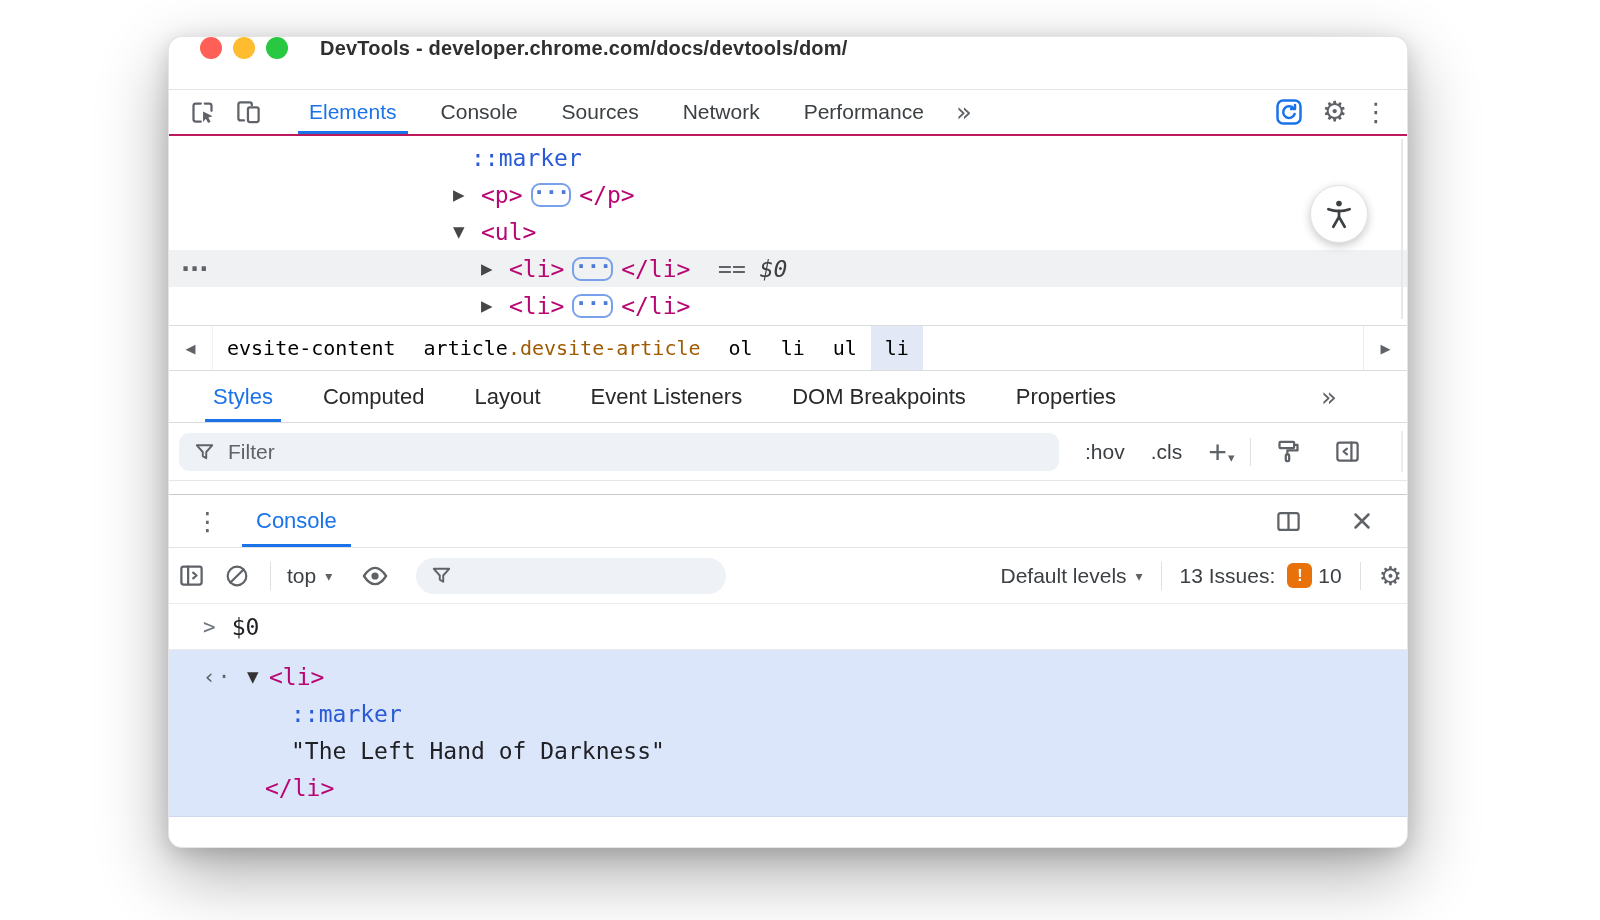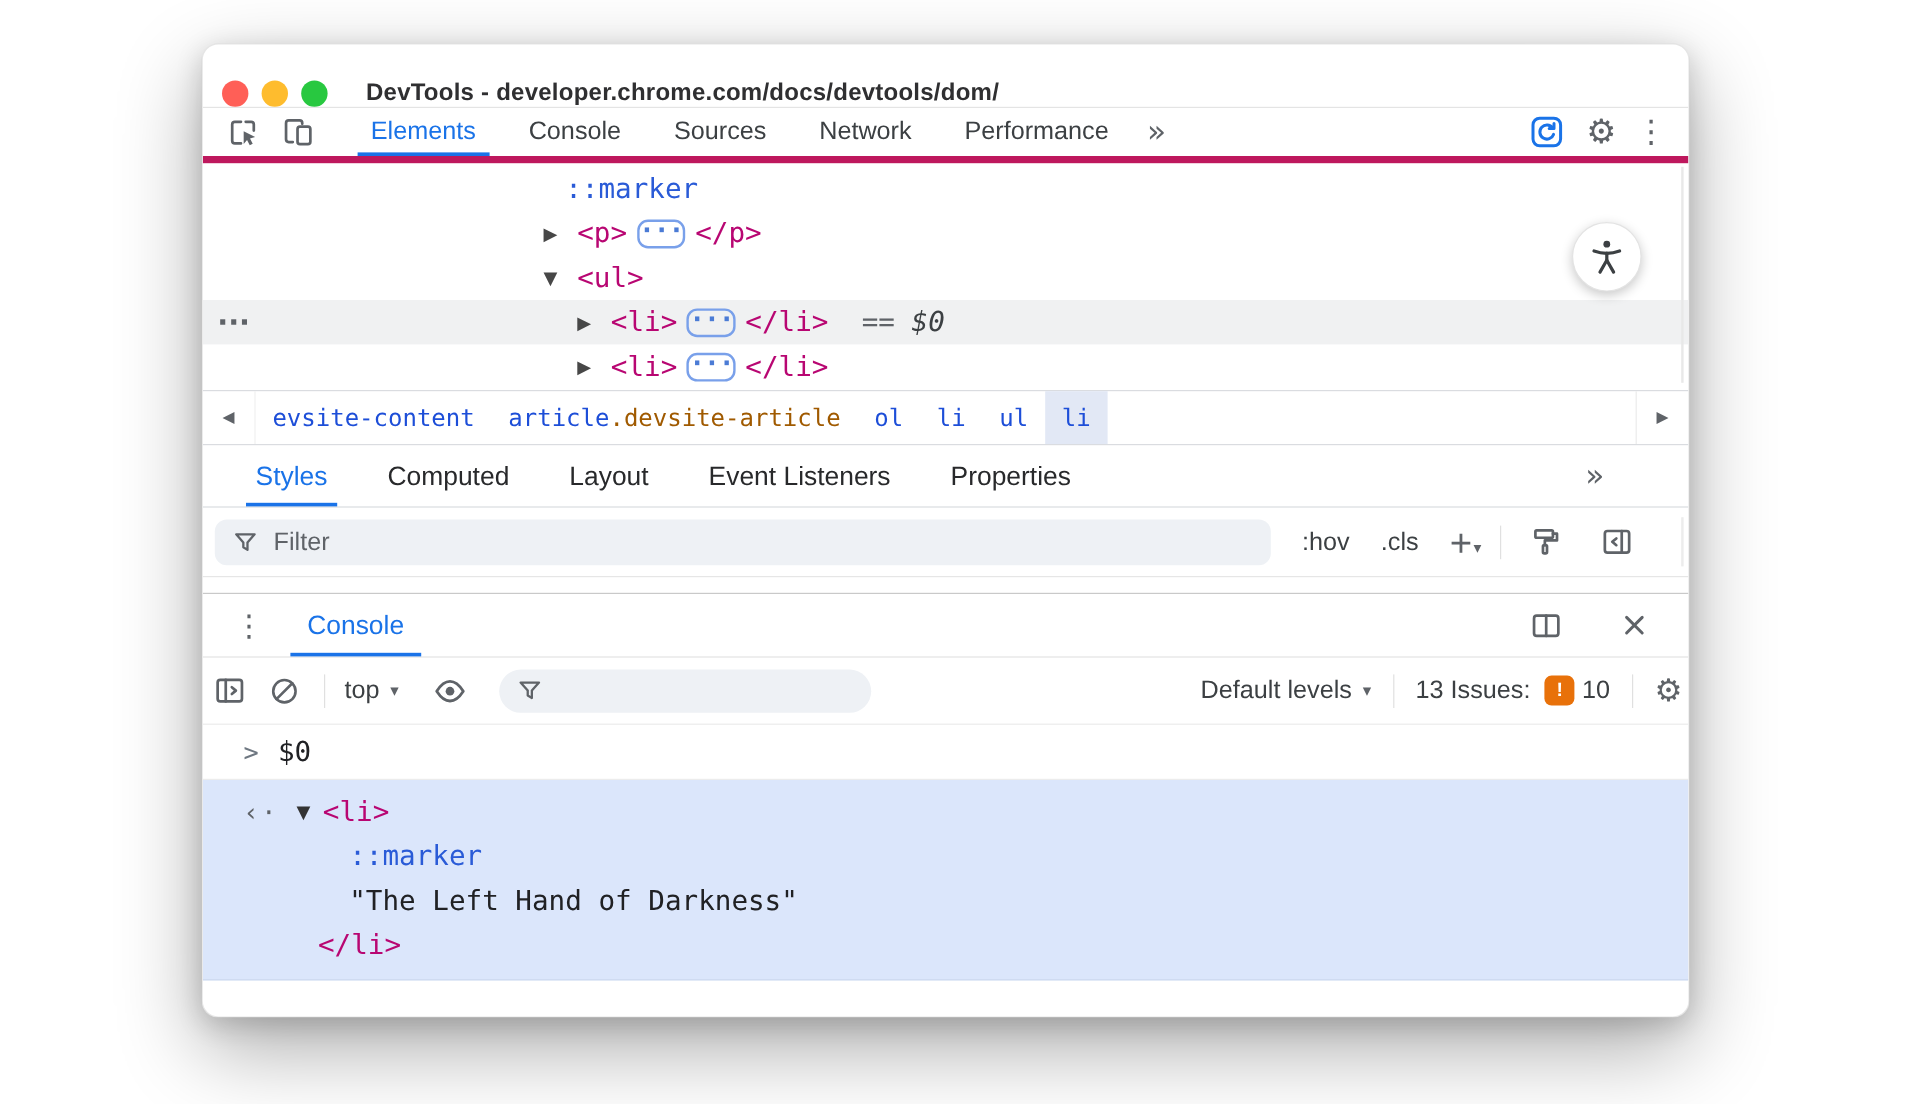--- a/index.html
+++ b/index.html
@@ -5,30 +5,30 @@
   * { margin:0; padding:0; box-sizing:border-box; }
   html,body { width:1600px; height:920px; overflow:hidden; background:#ffffff;
     font-family:"Liberation Sans","DejaVu Sans",sans-serif; color:#202124; }
 
   .window { position:absolute; left:168px; top:36px; width:1240px; height:812px;
     background:#fff; border-radius:14px; overflow:hidden;
     border:1px solid rgba(0,0,0,.10);
     box-shadow:0 26px 70px rgba(0,0,0,.33), 0 6px 22px rgba(0,0,0,.16); }
 
   
-  .titlebar { height:53px; display:flex; align-items:flex-end; padding:0 16px;
+  .titlebar { height:53px; display:flex; align-items:flex-start; padding:0 31px;
     border-bottom:1px solid #e4e4e4; }
   .lights { display:flex; gap:11px; align-items:center; }
   .light { width:22px; height:22px; border-radius:50%; }
   .light.red { background:#ff5f57; } .light.yellow { background:#febc2e; } .light.green { background:#28c840; }
   .title { margin-left:32px; font-size:20px; font-weight:700; color:#2f2f31; letter-spacing:.2px; }
 
   
   .toolbar { height:46px; display:flex; align-items:center; padding:0 8px 0 16px;
-    border-bottom:6px solid #be185d; }
+    border-bottom:2px solid #be185d; }
   .icon-btn { display:flex; align-items:center; justify-content:center; width:34px; height:34px; flex:none; }
   .icon-btn + .icon-btn { margin-left:12px; }
   .tabs { display:flex; height:100%; margin-left:22px; }
   .tab { position:relative; display:flex; align-items:center; padding:0 3px; margin:0 19px;
     font-size:21px; color:#3c4043; white-space:nowrap; }
   .tab.active { color:#1a73e8; }
   .tab.active::after { content:""; position:absolute; left:-8px; right:-8px; bottom:0; height:3px; background:#1a73e8; }
   .glyphfont { font-family:"DejaVu Sans",sans-serif; line-height:1; }
   .more-glyph { font-size:26px; color:#5f6368; margin:0 10px; align-self:center; }
   .toolbar-right { margin-left:auto; display:flex; align-items:center; gap:16px; padding-right:10px; }
@@ -61,21 +61,21 @@
 
   
   .crumbs { height:46px; display:flex; align-items:stretch; border-top:1px solid #dadce0;
     border-bottom:1px solid #dadce0; font-family:"DejaVu Sans Mono","Liberation Mono",monospace; font-size:20px; }
   .crumb-nav { width:44px; display:flex; align-items:center; justify-content:center; color:#5f6368;
     font-size:13px; font-family:"DejaVu Sans",sans-serif; flex:none; }
   .crumb-nav.left { border-right:1px solid #f0f0f0; }
   .crumb-nav.right { margin-left:auto; border-left:1px solid #ececec; }
   .crumb { display:flex; align-items:center; padding:0 14px; white-space:nowrap; }
   .crumb.selected { background:#e2e8f5; }
-  .crumb-el { color:#1d4ed8; }
+  .crumb-el { color:#000000; }
   .crumb-cls { color:#a05a00; }
 
   
   .stabs { height:52px; display:flex; align-items:center; padding:0 10px; border-bottom:1px solid #dadce0; }
   .stab { position:relative; height:100%; display:flex; align-items:center; margin:0 23px; padding:0 2px;
     font-size:22px; color:#28292b; white-space:nowrap; }
   .stab.active { color:#1a73e8;margin-left:32px; }
   .stab.active::after { content:""; position:absolute; left:-6px; right:-6px; bottom:0; height:3px; background:#1a73e8; }
   .stabs .more-glyph { margin-left:auto; margin-right:60px; }
 
@@ -248,20 +248,21 @@
         <span class="crumb-el">li</span>
       </span>
     <span class="crumb-nav right">▶</span>
   </div>
 
   <div class="stabs">
     <span class="stab active">Styles</span>
     <span class="stab">Computed</span>
     <span class="stab">Layout</span>
     <span class="stab">Event Listeners</span>
+    <span class="stab">DOM Breakpoints</span>
     <span class="stab">Properties</span>
     <span class="more-glyph glyphfont">»</span>
   </div>
 
   <div class="sfilter">
     <div class="filter-pill">
       <svg class="stroke" width="24" height="24" viewBox="0 0 24 24">
         <path d="M4 5 h16 l-6.2 7 v6.5 l-3.6 -2.2 v-4.3 z"></path>
       </svg>
       <input type="text" placeholder="Filter" style="">

